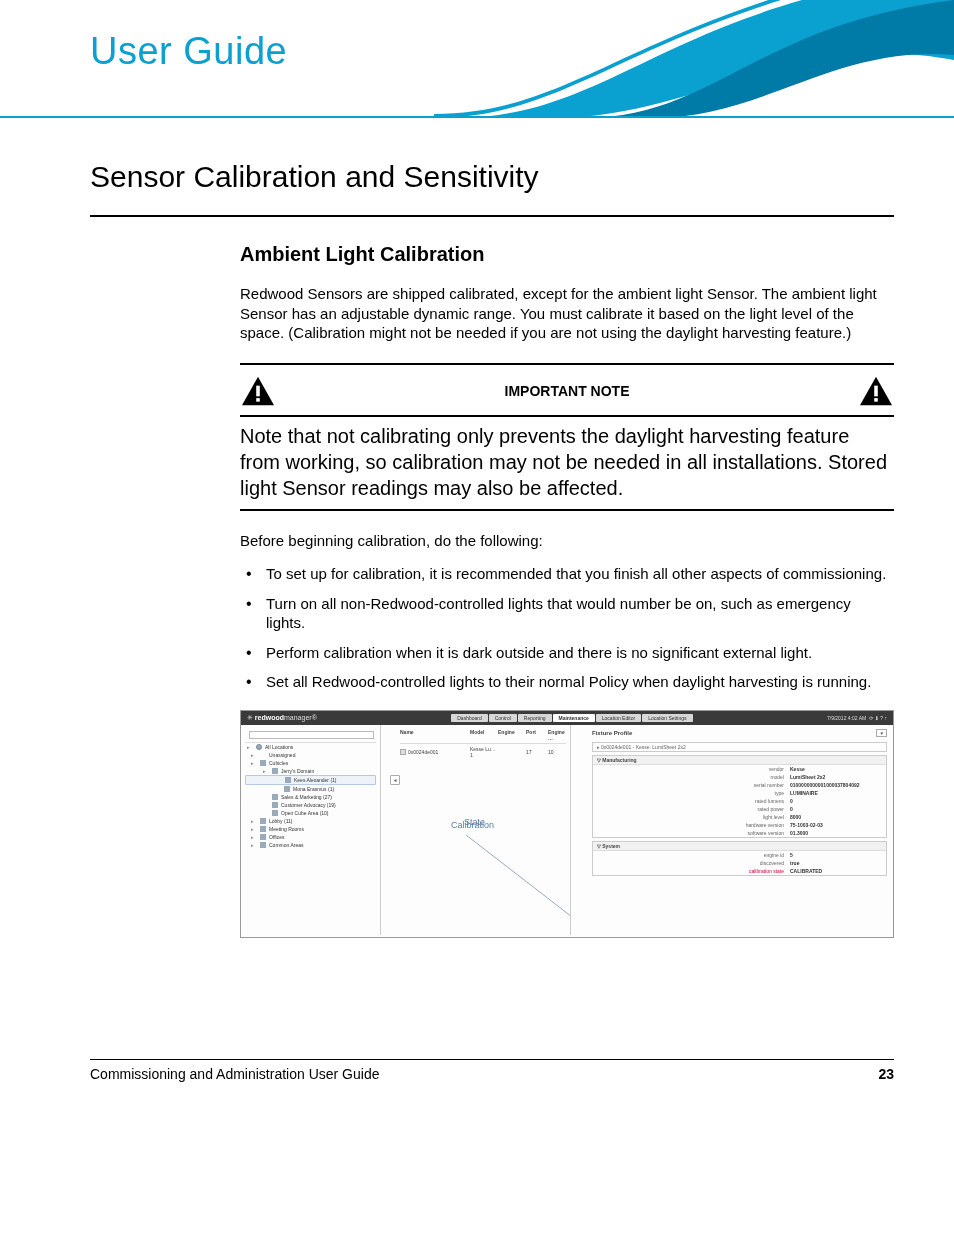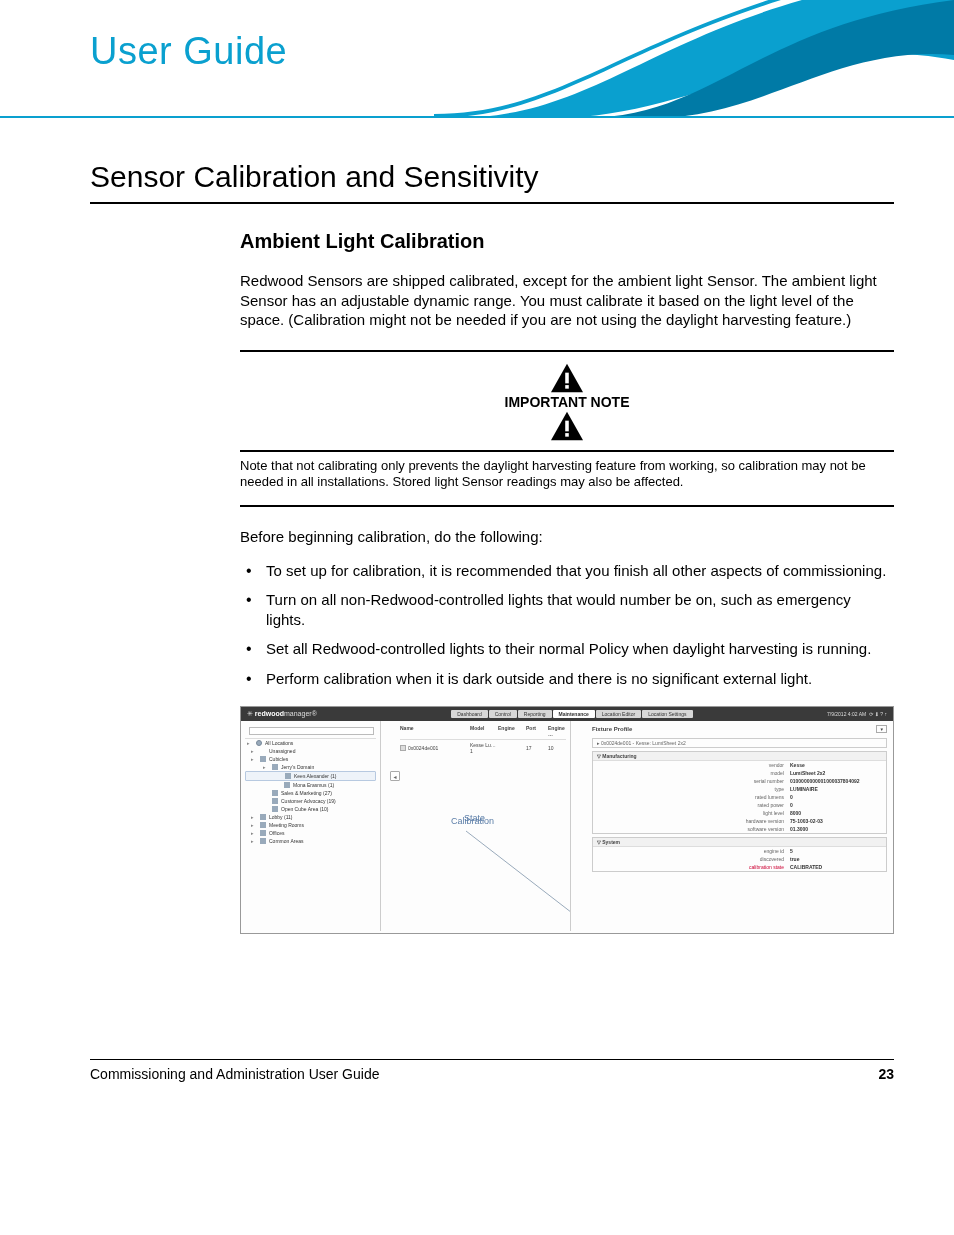--- a/index.html
+++ b/index.html
@@ -8,33 +8,33 @@
 
   
   .header { position: relative; height: 120px; }
   .guide-title { position: absolute; left: 90px; top: 30px; font-size: 38px; font-weight: 300; color: #0aa0cf; font-family: "Segoe UI Light", "Helvetica Neue", Arial, sans-serif; letter-spacing: 0.5px; }
   .swoosh { position: absolute; right: 0; top: 0; width: 520px; height: 120px; overflow: hidden; }
   .swoosh svg { width: 520px; height: 120px; display: block; }
   .header-rule { position: absolute; left: 0; right: 0; top: 116px; height: 2px; background: #0aa0cf; }
 
   
   .content { position: absolute; left: 90px; right: 60px; top: 160px; }
-  .h1 { font-size: 30px; font-weight: 400; color: #000; margin-bottom: 8px; font-family: "Helvetica Neue", Arial, sans-serif; }
+  .h1 { font-size: 30px; font-weight: 400; color: #000; margin-bottom: 21px; font-family: "Helvetica Neue", Arial, sans-serif; }
   .h1-rule { height: 2px; background: #000; margin-bottom: 26px; }
 
   .indent { margin-left: 150px; }
   .h2 { font-size: 20px; font-weight: 700; margin-bottom: 18px; }
   .para { font-size: 15px; line-height: 1.3; margin-bottom: 14px; }
 
   .note-block { margin-top: 20px; margin-bottom: 20px; }
   .note-rule { height: 2px; background: #000; }
-  .note-head { display: flex; align-items: center; justify-content: space-between; padding: 10px 0 8px 0; flex-direction: column; }
+  .note-head { display: flex; align-items: center; justify-content: space-between; padding: 10px 0 8px 0; }
   .note-title { font-size: 14px; font-weight: 700; text-align: center; flex: 1; }
   .warn-icon svg { width: 36px; height: 32px; display: block; }
-  .note-body { font-size: 13px; line-height: 1.3; padding: 6px 0 14px 0; }
+  .note-body { font-size: 20px; line-height: 1.3; padding: 6px 0 8px 0; }
 
   .bullets { list-style: none; margin-left: 26px; }
   .bullets li { position: relative; font-size: 15px; line-height: 1.3; margin-bottom: 10px; padding-left: 0; }
   .bullets li::before { content: "•"; position: absolute; left: -20px; top: 0; font-size: 16px; }
 
   
   .shot { margin-top: 18px; border: 1px solid #999; height: 228px; position: relative; background: #fdfdfd; font-size: 6px; color: #444; }
   .shot-top { height: 14px; background: #3a3a3a; display: flex; align-items: center; padding: 0 6px; color: #ddd; justify-content: space-between; }
   .shot-brand { font-size: 7px; }
   .shot-brand b { color: #fff; }
@@ -131,22 +131,22 @@
         <div class="note-rule"></div>
         <div class="note-body">Note that not calibrating only prevents the daylight harvesting feature from working, so calibration may not be needed in all installations. Stored light Sensor readings may also be affected.</div>
         <div class="note-rule"></div>
       </div>
 
       <div class="para">Before beginning calibration, do the following:</div>
 
       <ul class="bullets">
         <li>To set up for calibration, it is recommended that you finish all other aspects of commissioning.</li>
         <li>Turn on all non-Redwood-controlled lights that would number be on, such as emergency lights.</li>
+        <li>Perform calibration when it is dark outside and there is no significant external light.</li>
         <li>Set all Redwood-controlled lights to their normal Policy when daylight harvesting is running.</li>
-        <li>Perform calibration when it is dark outside and there is no significant external light.</li>
       </ul>
 
       <div class="shot">
         <div class="shot-top">
           <span class="shot-brand">✳ <b>redwood</b><span>manager</span>®</span>
           <div class="shot-tabs">
             <span class="shot-tab">Dashboard</span>
             <span class="shot-tab">Control</span>
             <span class="shot-tab">Reporting</span>
             <span class="shot-tab active">Maintenance</span>

